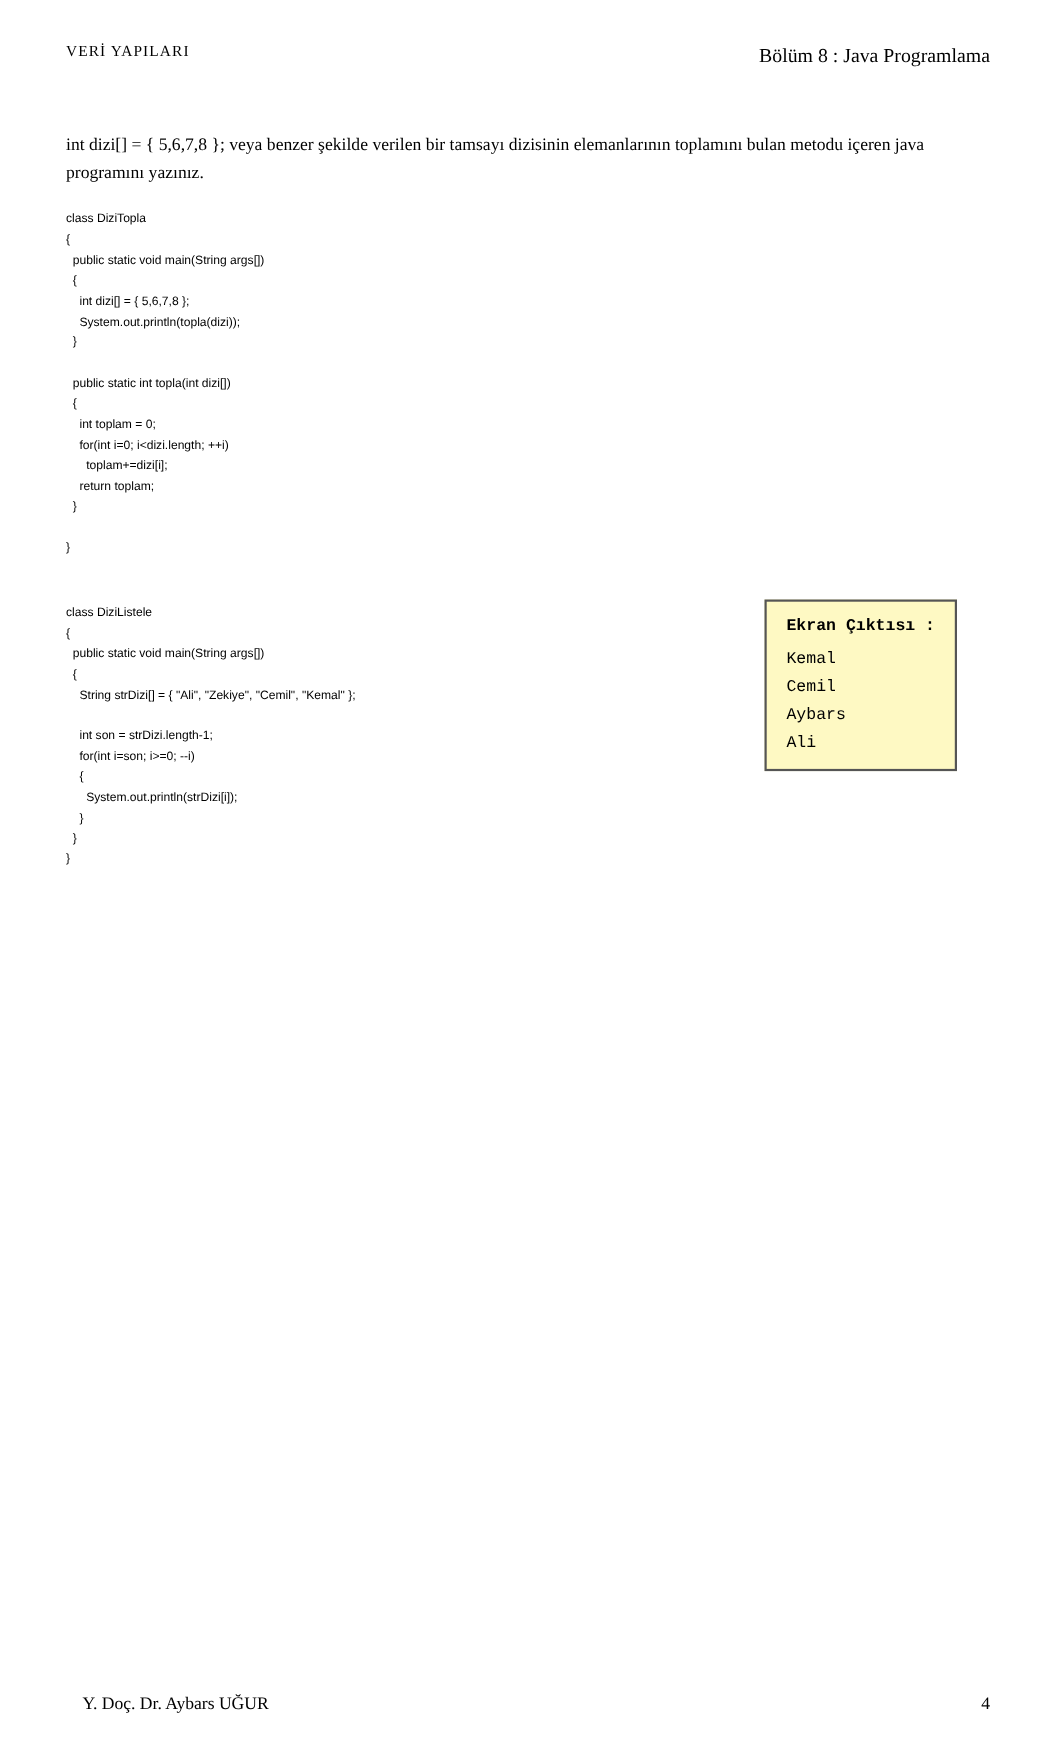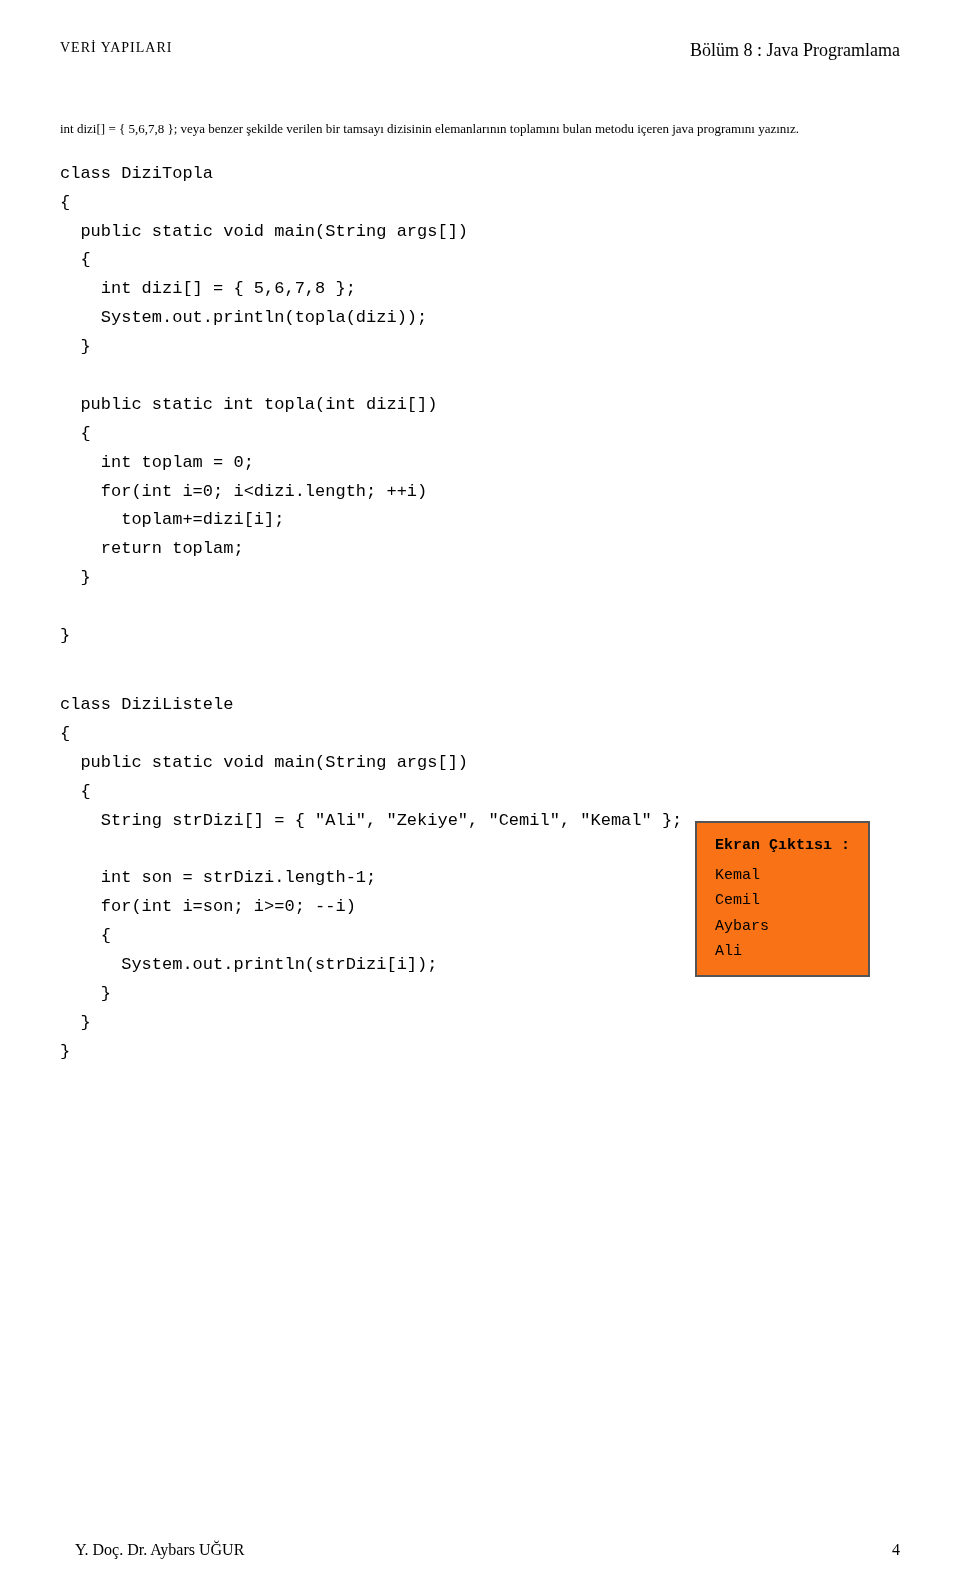--- a/index.html
+++ b/index.html
@@ -38,28 +38,28 @@
     }
 
     .section-title {
       font-size: 20px;
       font-weight: bold;
       margin-bottom: 14px;
       margin-top: 30px;
     }
 
     .description {
-      font-size: 13px;
+      font-size: 16px;
       line-height: 1.6;
       margin-bottom: 20px;
     }
 
     .code-block {
-      font-family: Liberation Mono, monospace;
-      font-size: 17px;
+      font-family: Liberation Sans, sans-serif;
+      font-size: 11px;
       line-height: 1.7;
       margin: 18px 0 28px 0;
       white-space: pre;
       display: block;
     }
 
     .example-section {
       margin-bottom: 40px;
     }
 
@@ -138,21 +138,21 @@
     String strDizi[] = { "Ali", "Zekiye", "Cemil", "Kemal" };
 
     int son = strDizi.length-1;
     for(int i=son; i&gt;=0; --i)
     {
       System.out.println(strDizi[i]);
     }
   }
 }</code>
     </div>
-    <div class="inline-output" style="position:absolute; right:30px; bottom:90px; border:2px solid #555; padding:10px 18px; font-family:'Courier New',Courier,monospace; font-size:15px; line-height:1.7; background:#f97316; min-width:160px;">
+    <div class="inline-output" style="position:absolute; right:30px; bottom:90px; border:2px solid #555; padding:10px 18px; font-family:'Courier New',Courier,monospace; font-size:15px; line-height:1.7; background:#fef9c3; min-width:160px;">
       <div class="output-label">Ekran Çıktısı :</div>
       <div>Kemal</div>
       <div>Cemil</div>
       <div>Aybars</div>
       <div>Ali</div>
     </div>
   </div>
 </div>
 
 <div class="page-footer">

